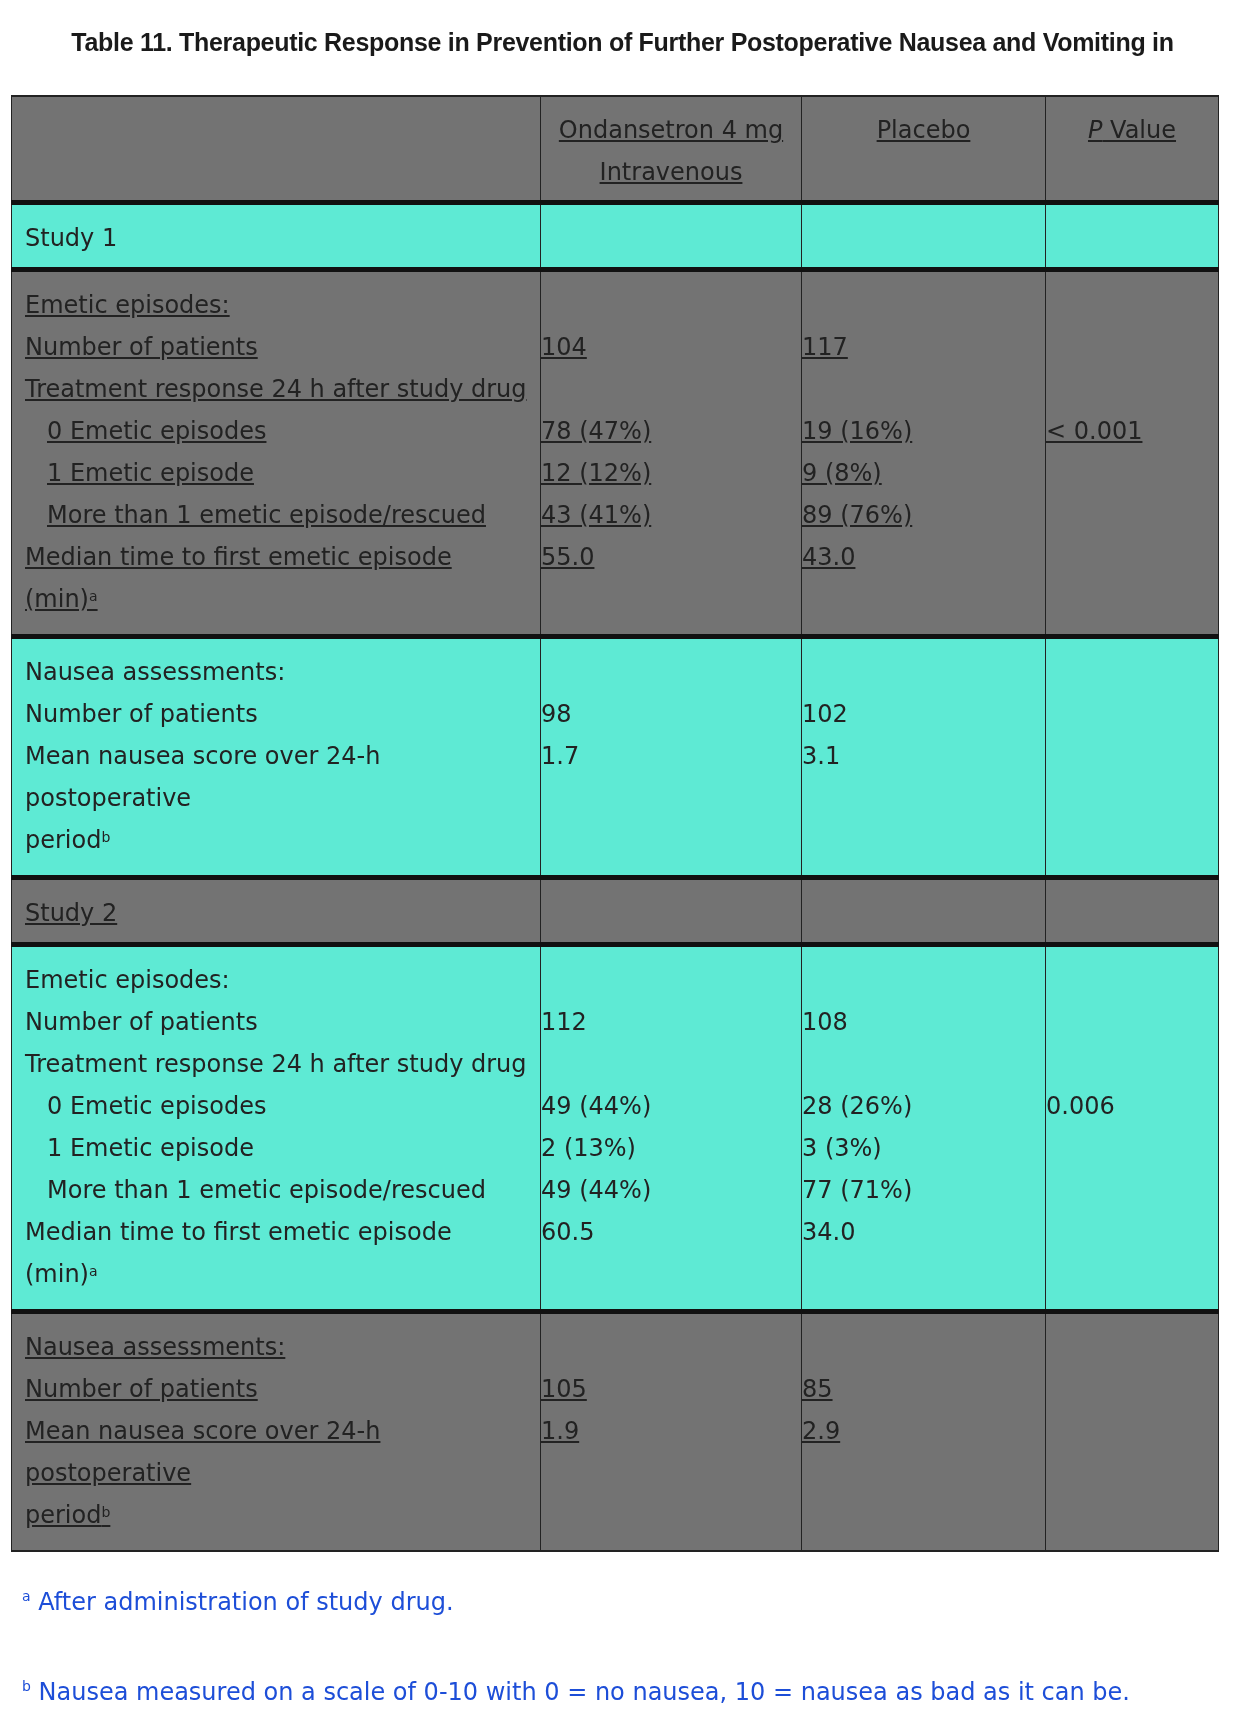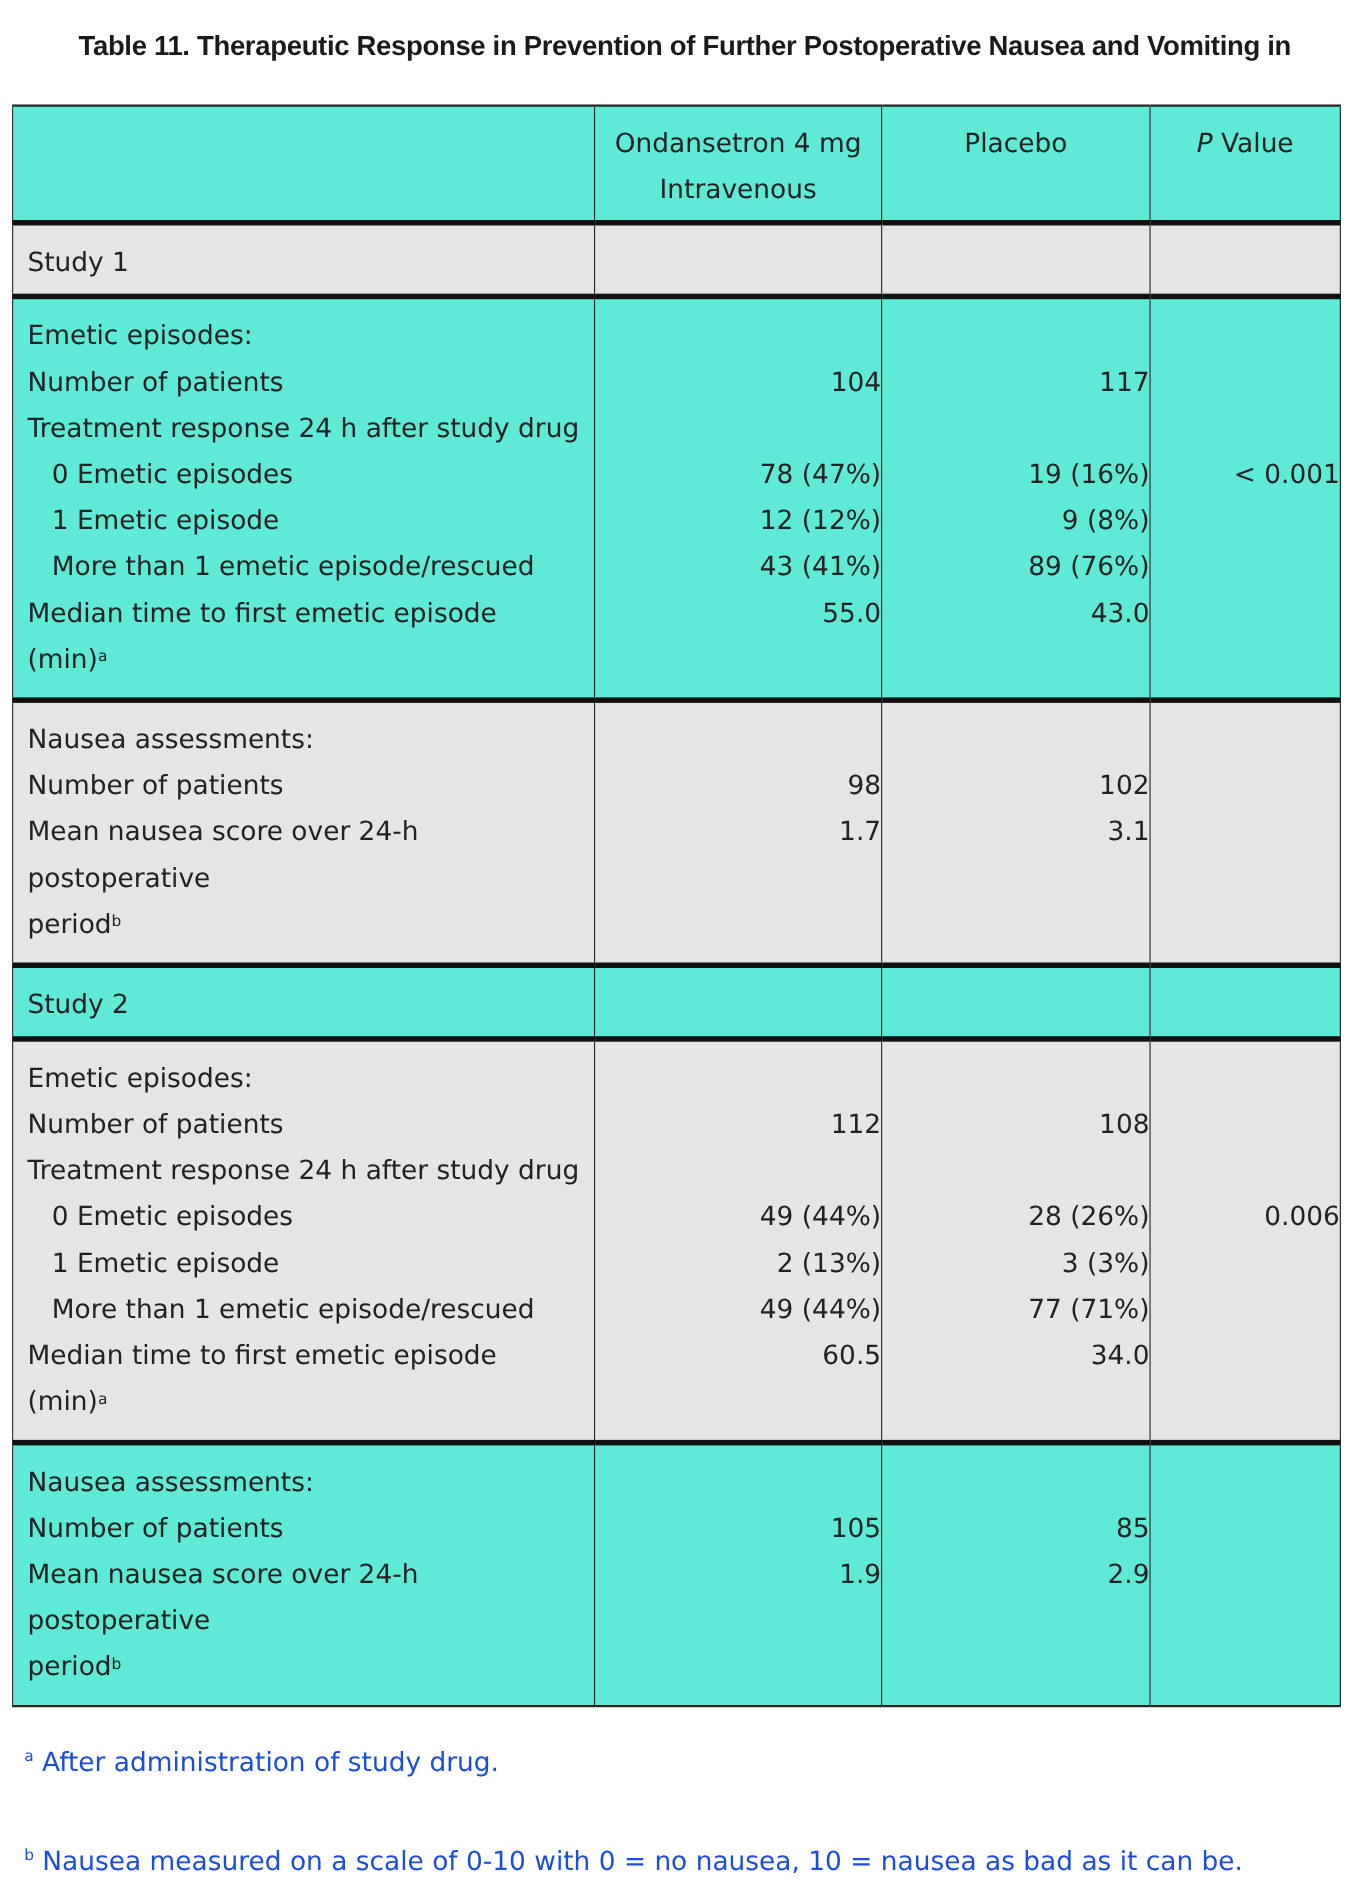--- a/index.html
+++ b/index.html
@@ -1,27 +1,27 @@
 <!DOCTYPE html>
 <html><head>
 <meta charset="utf-8">
 <style>
   html, body { margin:0; padding:0; background:#ffffff; }
   body { width:1245px; height:1722px; position:relative; font-family:"DejaVu Sans", sans-serif; color:#222; overflow:hidden; }
   .title { position:absolute; left:0; top:12px; width:1245px; text-align:center; font-family:"Liberation Sans", sans-serif; font-weight:bold; font-size:25px; line-height:36px; color:#1a1a1a; letter-spacing:-0.3px;margin-top:12px; }
   table { position:absolute; left:11px; top:95px; width:1207px; border-collapse:collapse; table-layout:fixed; }
   td, th { border-left:1.5px solid #222; border-right:1.5px solid #222; vertical-align:top; padding:0; font-weight:normal; font-size:24px; line-height:42px; }
   col.c0 { width:529px; } col.c1 { width:261px; } col.c2 { width:244px; } col.c3 { width:173px; }
-  tr.blue td, tr.blue th { background:#5eead4; }
-  tr.white td { background:#e5e5e5; }
+  tr.blue td, tr.blue th { background:#737373;text-decoration:underline; }
+  tr.white td { background:#5eead4; }
   tr.hdr th { border-top:2px solid #222; height:106px; text-align:center; padding-top:12px; line-height:42px; box-sizing:border-box; }
   tr.sep td { border-top:5px solid #111; }
   tr.last td { border-bottom:2px solid #222; }
   td.label { padding-left:13px; padding-top:12px; padding-bottom:14px; }
-  td.num { text-align:right; padding-top:12px; }
+  td.num { text-align:left; padding-top:12px; }
   .ind { padding-left:22px; }
   .line { height:42px; white-space:nowrap; }
   sup { font-size:14px; line-height:0; vertical-align:6px; }
   .study td { height:67px; box-sizing:border-box; padding-top:12px; }
   .foot { position:absolute; left:22px; font-size:24px; color:#1d4ed8; }
   .foot sup { font-size:14px; vertical-align:9px; }
   i { font-style:italic; }
 </style>
 </head>
 <body>

